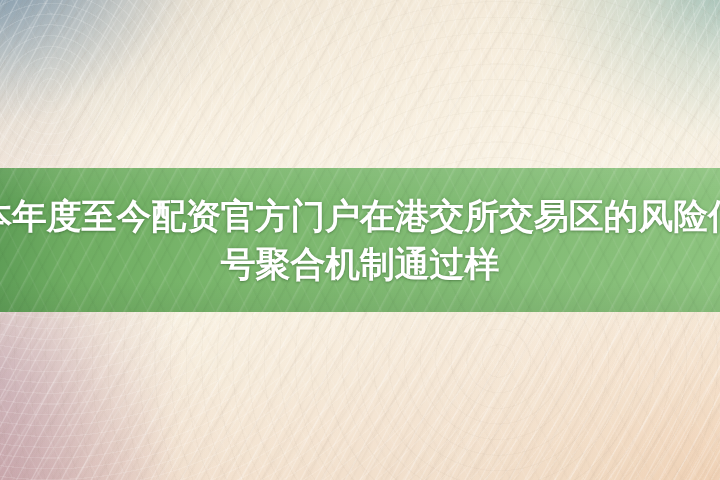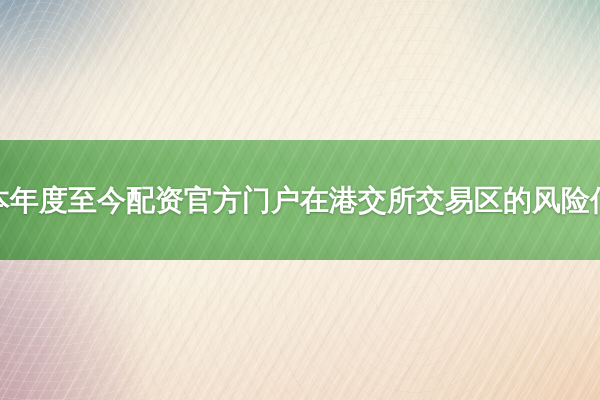--- a/index.html
+++ b/index.html
@@ -189,15 +189,16 @@
   <div class="tex tex-speck"></div>
 
   <div id="green-band">
     <div class="gtex"></div>
     <div class="gtex2"></div>
     <div class="gshade"></div>
   </div>
 
   <div id="headline">
     <div class="headline-line">本年度至今配资官方门户在港交所交易区的风险信</div>
+    <div class="headline-line">号聚合机制通过样</div>
   </div>
 
 </div>
 
 </body></html>

